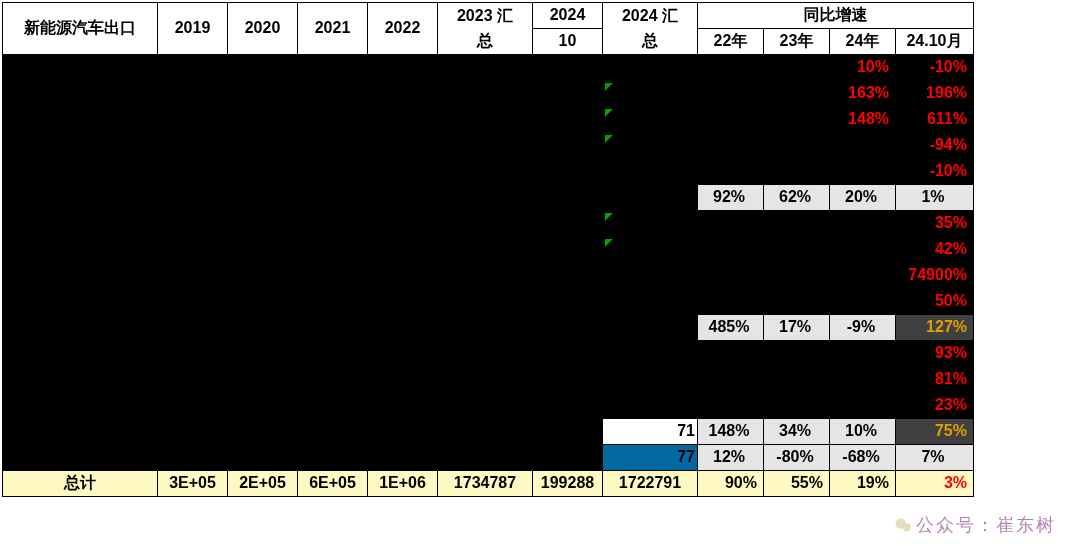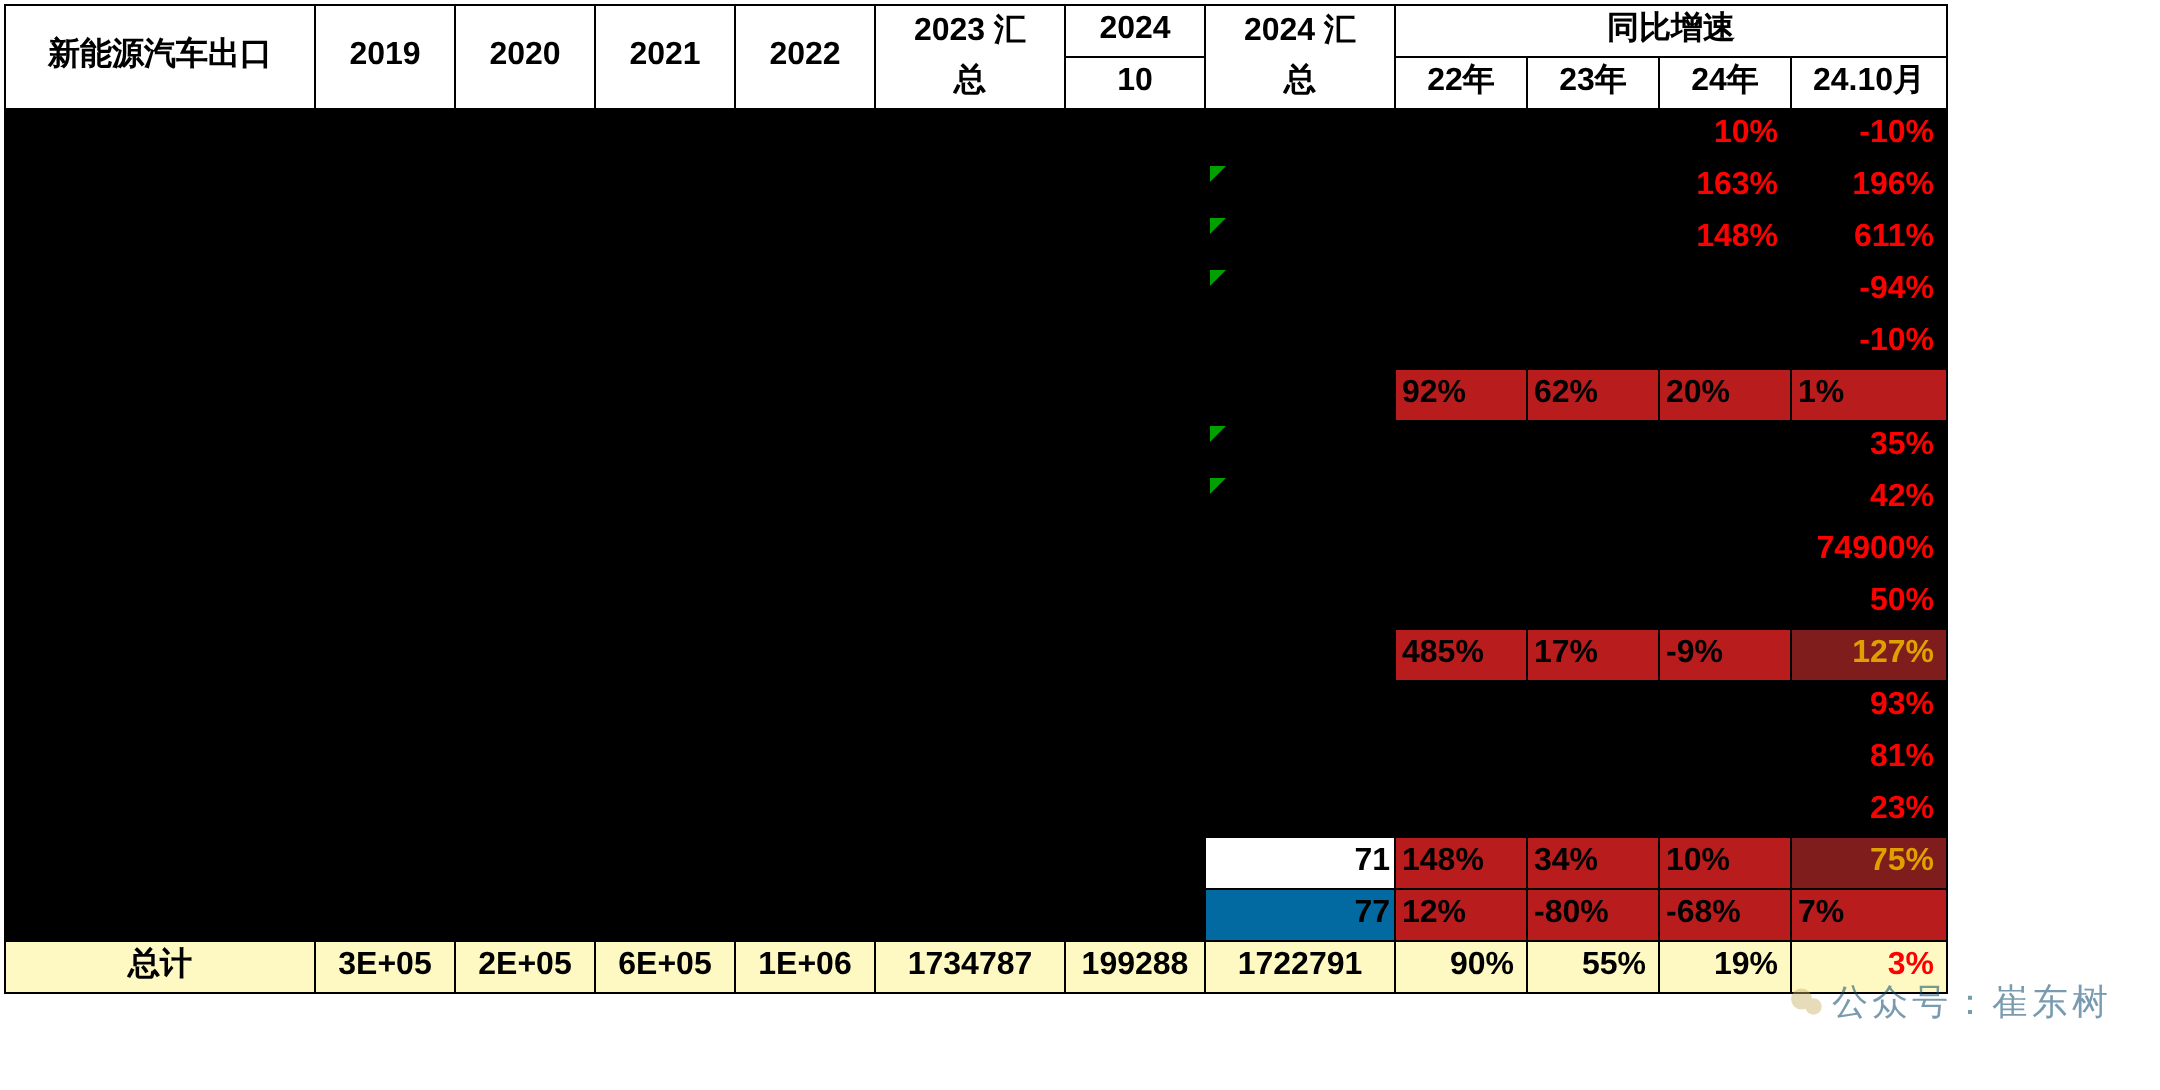--- a/index.html
+++ b/index.html
@@ -26,45 +26,45 @@
     font-weight: bold;
     height: 26px;
     position: relative;
     overflow: hidden;
     white-space: nowrap;
   }
   thead th { background: #fff; color:#000; font-weight: bold; }
   tbody.dark td { background: #000; color:#000; }
   tbody.dark td.growth { background:#000; color:#ff0000; text-align: right; padding-right: 6px;}
   tbody.dark td.growth.black { color:#000; }
-  tbody.dark td.hl { background:#b91c1c; color:#000; text-align:left; padding-right:6px;}
-  tbody.dark td.hl-orange { color:#e0a000; background:#7f1d1d; text-align:right; padding-right:6px;}
+  tbody.dark td.hl { background:#e5e5e5; color:#000; text-align:center; padding-right:6px;}
+  tbody.dark td.hl-orange { color:#e0a000; background:#404040; text-align:right; padding-right:6px;}
   .tri::before {
     content: "";
     position: absolute;
     left: 2px; top: 2px;
     width: 0; height: 0;
     border-style: solid;
     border-width: 8px 8px 0 0;
     border-color: #00a000 transparent transparent transparent;
   }
   tfoot td { background:#fef9c3; color:#000; font-weight:bold; text-align:center;}
   tfoot td.r { text-align:right; padding-right:6px; }
   tfoot td.red { color:#ff0000; }
   col.c1 { width: 155px; }
   col.cY { width: 70px; }
   col.cYw { width: 95px; }
   col.cM { width: 70px; }
   col.cG { width: 66px; }
   col.cGlast { width: 78px; }
   .wm {
     position: absolute;
-    right: 24px; bottom: 32px;
+    right: 24px; bottom: 8px;
     font-size: 18px;
-    color: #0c4a6e;
+    color: #701a75;
     opacity: .55;
     font-family: "Microsoft YaHei", sans-serif;
     letter-spacing: 2px;
     pointer-events:none;
   }
   .wm svg { vertical-align: -3px; margin-right:4px; opacity:.8;}
 </style>
 </head>
 <body>
 

